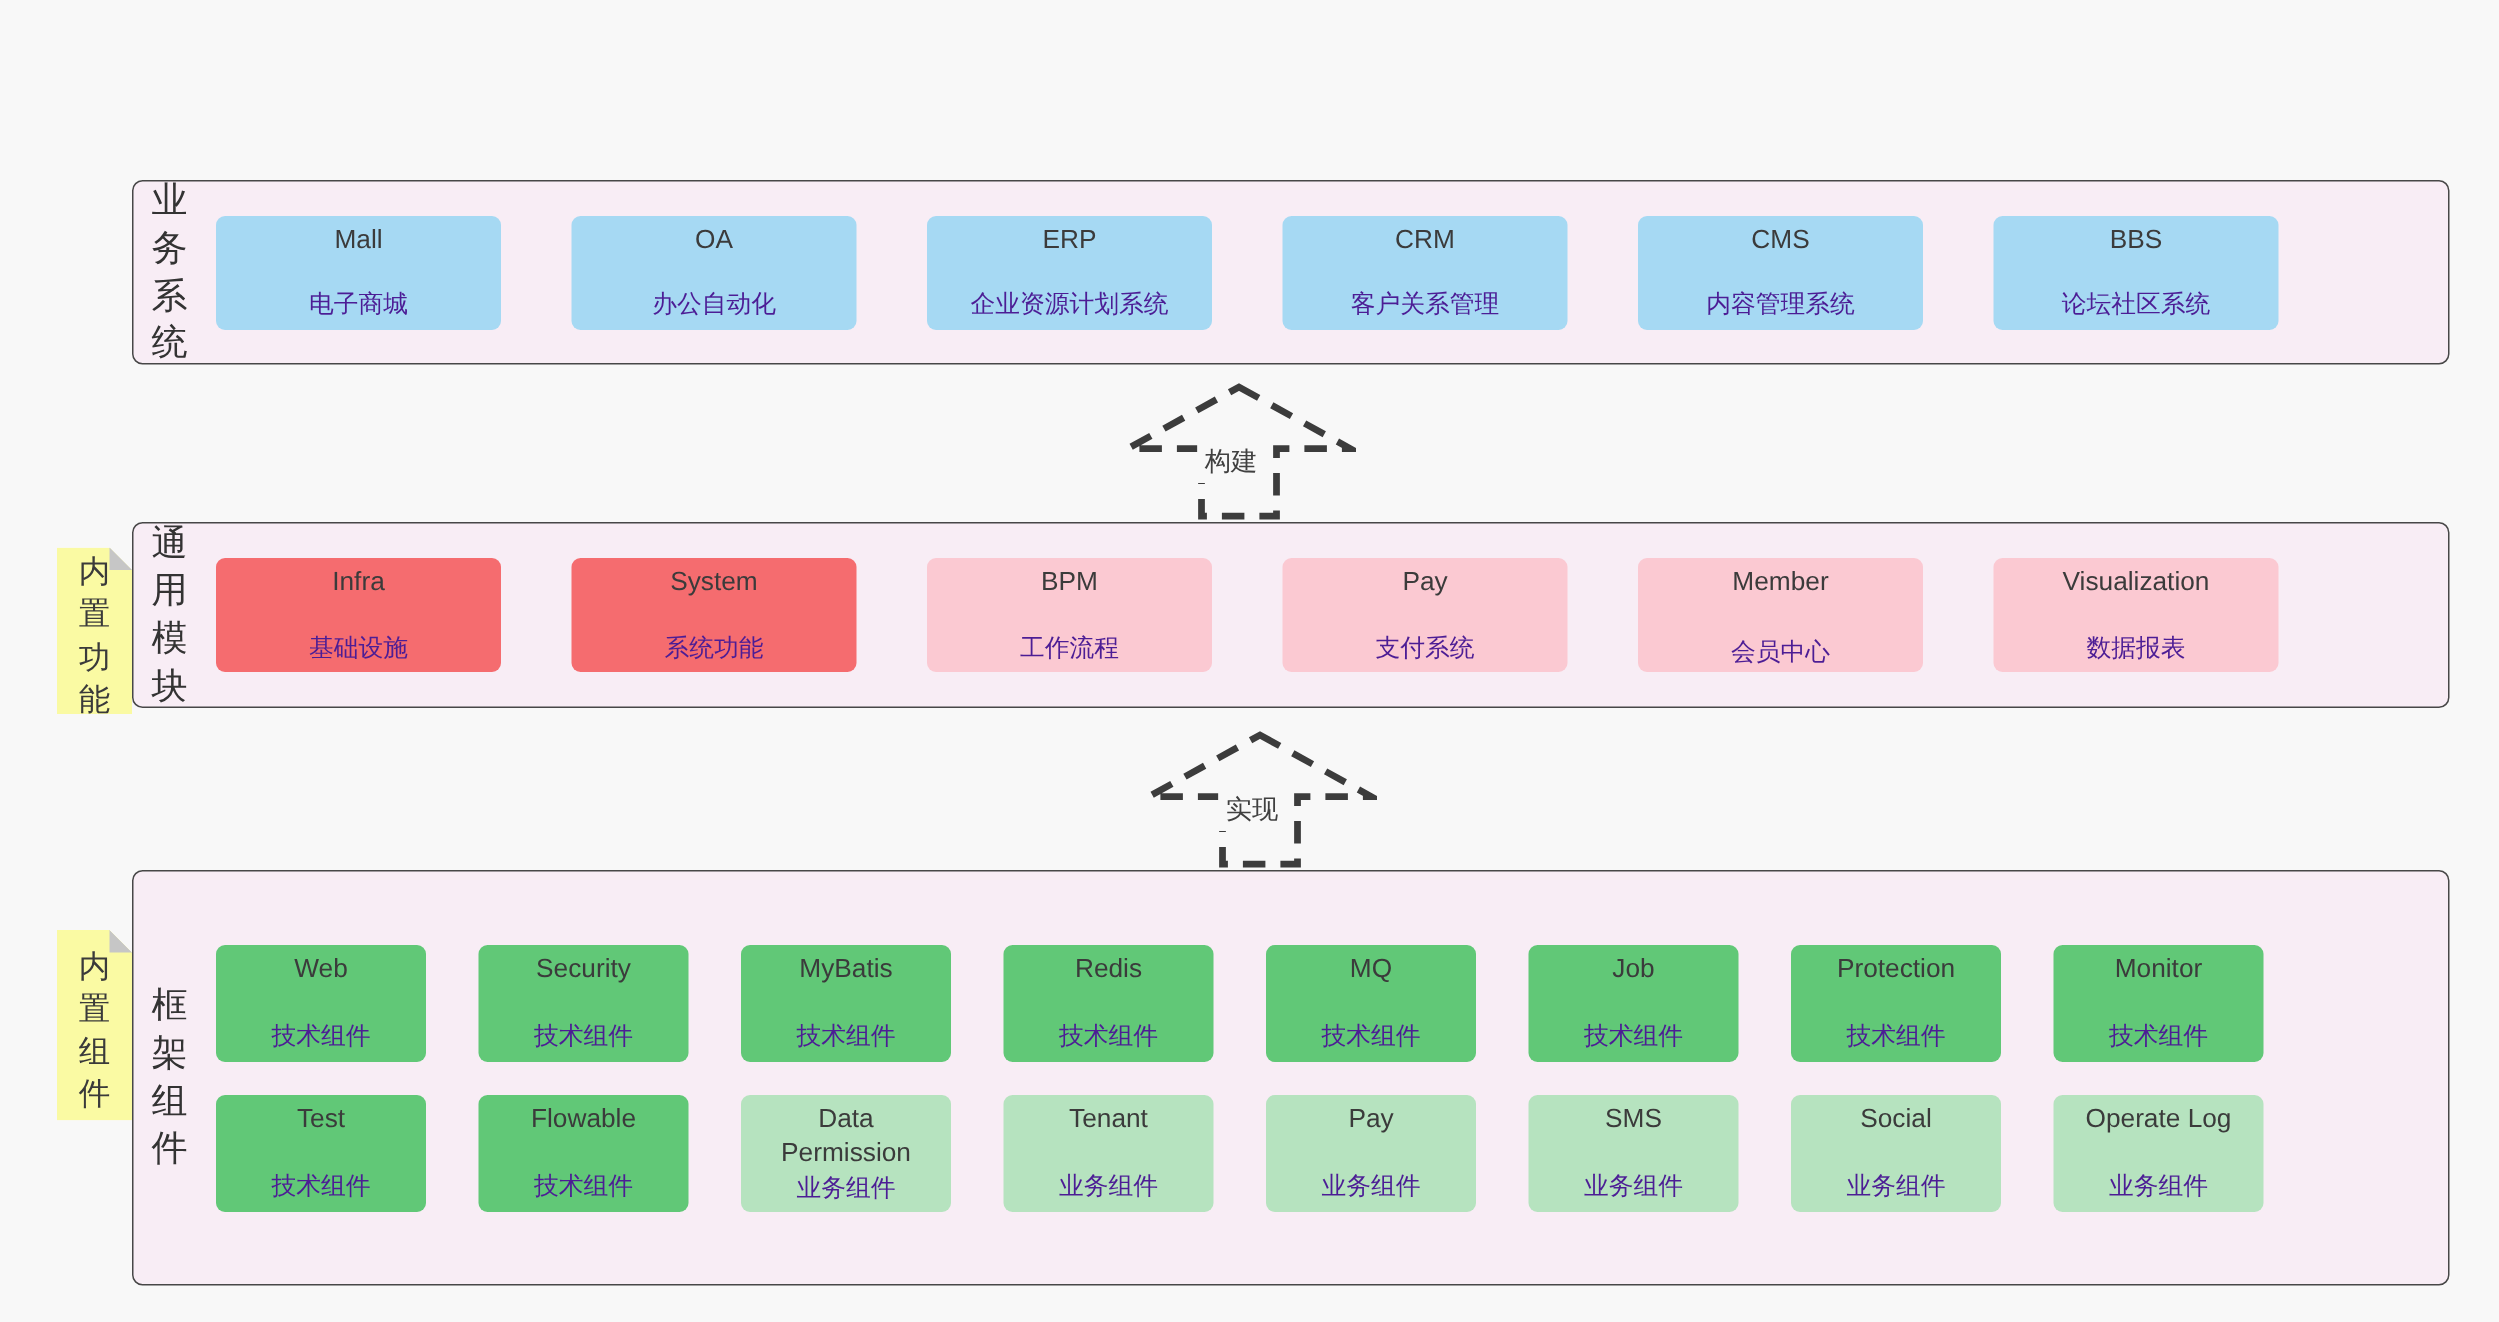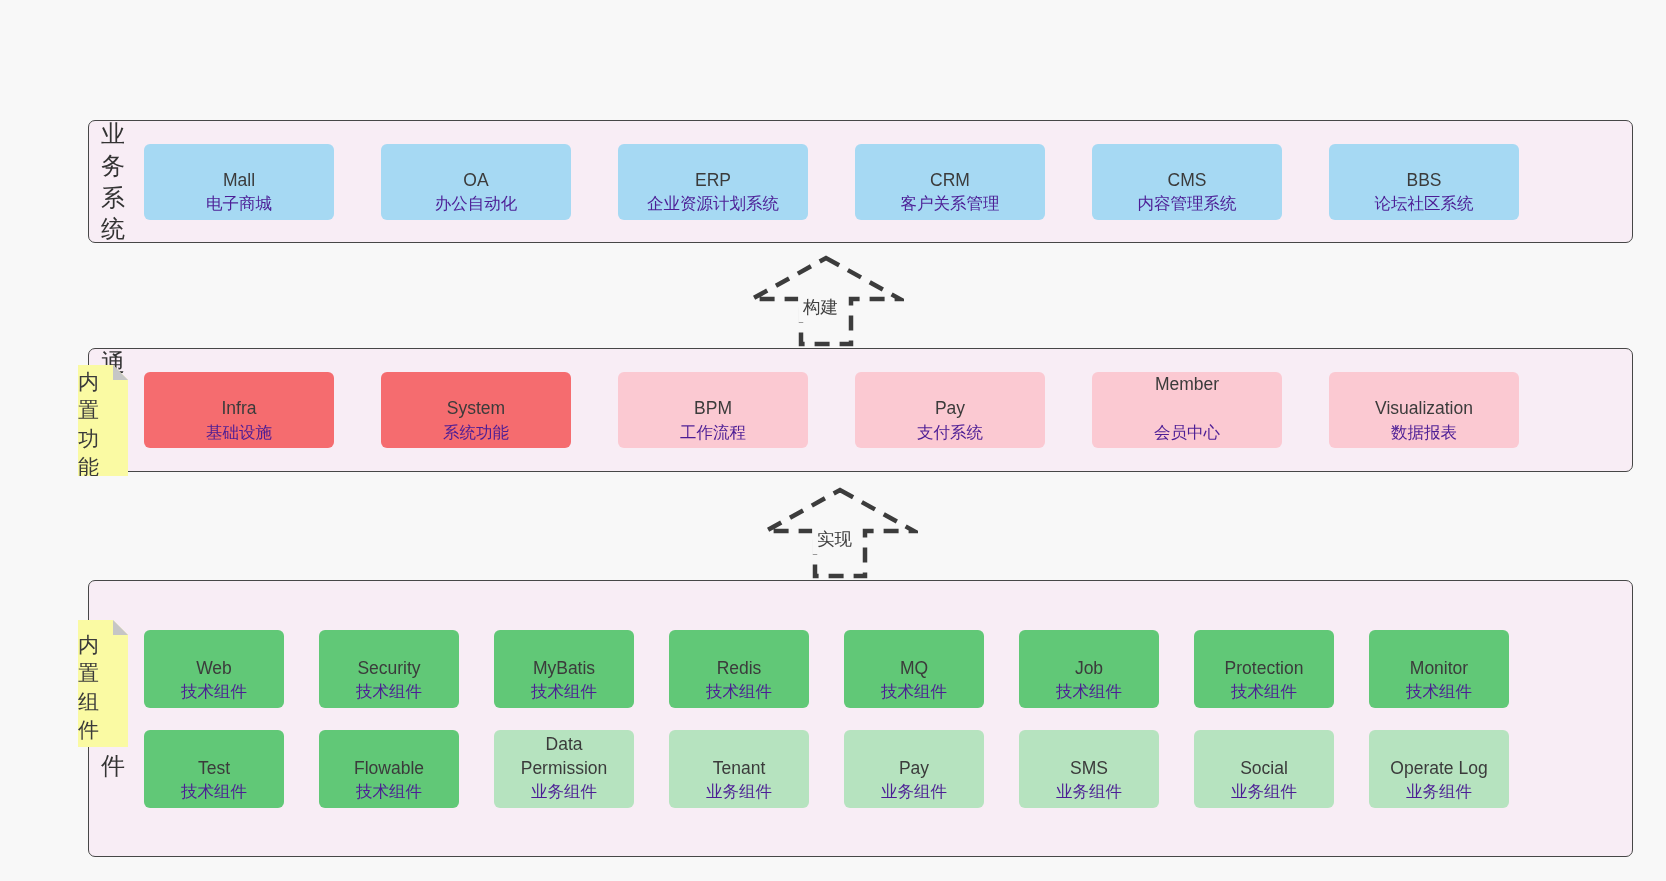--- a/index.html
+++ b/index.html
@@ -50,21 +50,21 @@
     gap:22px;
   }
   .box-row { display:flex; padding-left:19px; }
   .band-0 .box-row, .band-1 .box-row { gap:47px; }
   .band-2 .box-row { gap:35px; }
 
   .box {
     border-radius:6px;
     display:flex;
     flex-direction:column;
-    justify-content:flex-end;
+    justify-content:space-between;
     align-items:center;
     text-align:center;
     box-sizing:border-box;
     padding:4px 6px;
   }
   .band-0 .box, .band-1 .box { width:190px; height:76px; }
   .band-2 .box { width:140px; height:78px; }
   .box-title   { font-size:17.5px; line-height:1.35; color:#3b3b3b; }
   .box-subtitle{ font-size:16.5px; line-height:1.4;  color:#4c1d95; }
 
@@ -91,25 +91,24 @@
   }
 
   
   .sticky {
     position:absolute;
     left:38px;
     width:50px;
     background:#fafaa3;
     clip-path:polygon(0 0, calc(100% - 15px) 0, 100% 15px, 100% 100%, 0 100%);
     display:flex;
-    justify-content:flex-start;
+    justify-content:center;
     align-items:center;
     box-sizing:border-box;
     padding-top:8px;
-    margin-left:40px;
   }
   .sticky-0 { top:365px; height:111px; }
   .sticky-1 { top:620px; height:127px; }
   .sticky::after {
     content:"";
     position:absolute;
     top:0; right:0;
     width:15px; height:15px;
     background:linear-gradient(to bottom left, rgba(0,0,0,0) 49.5%, #c6c6c6 50%);
   }

